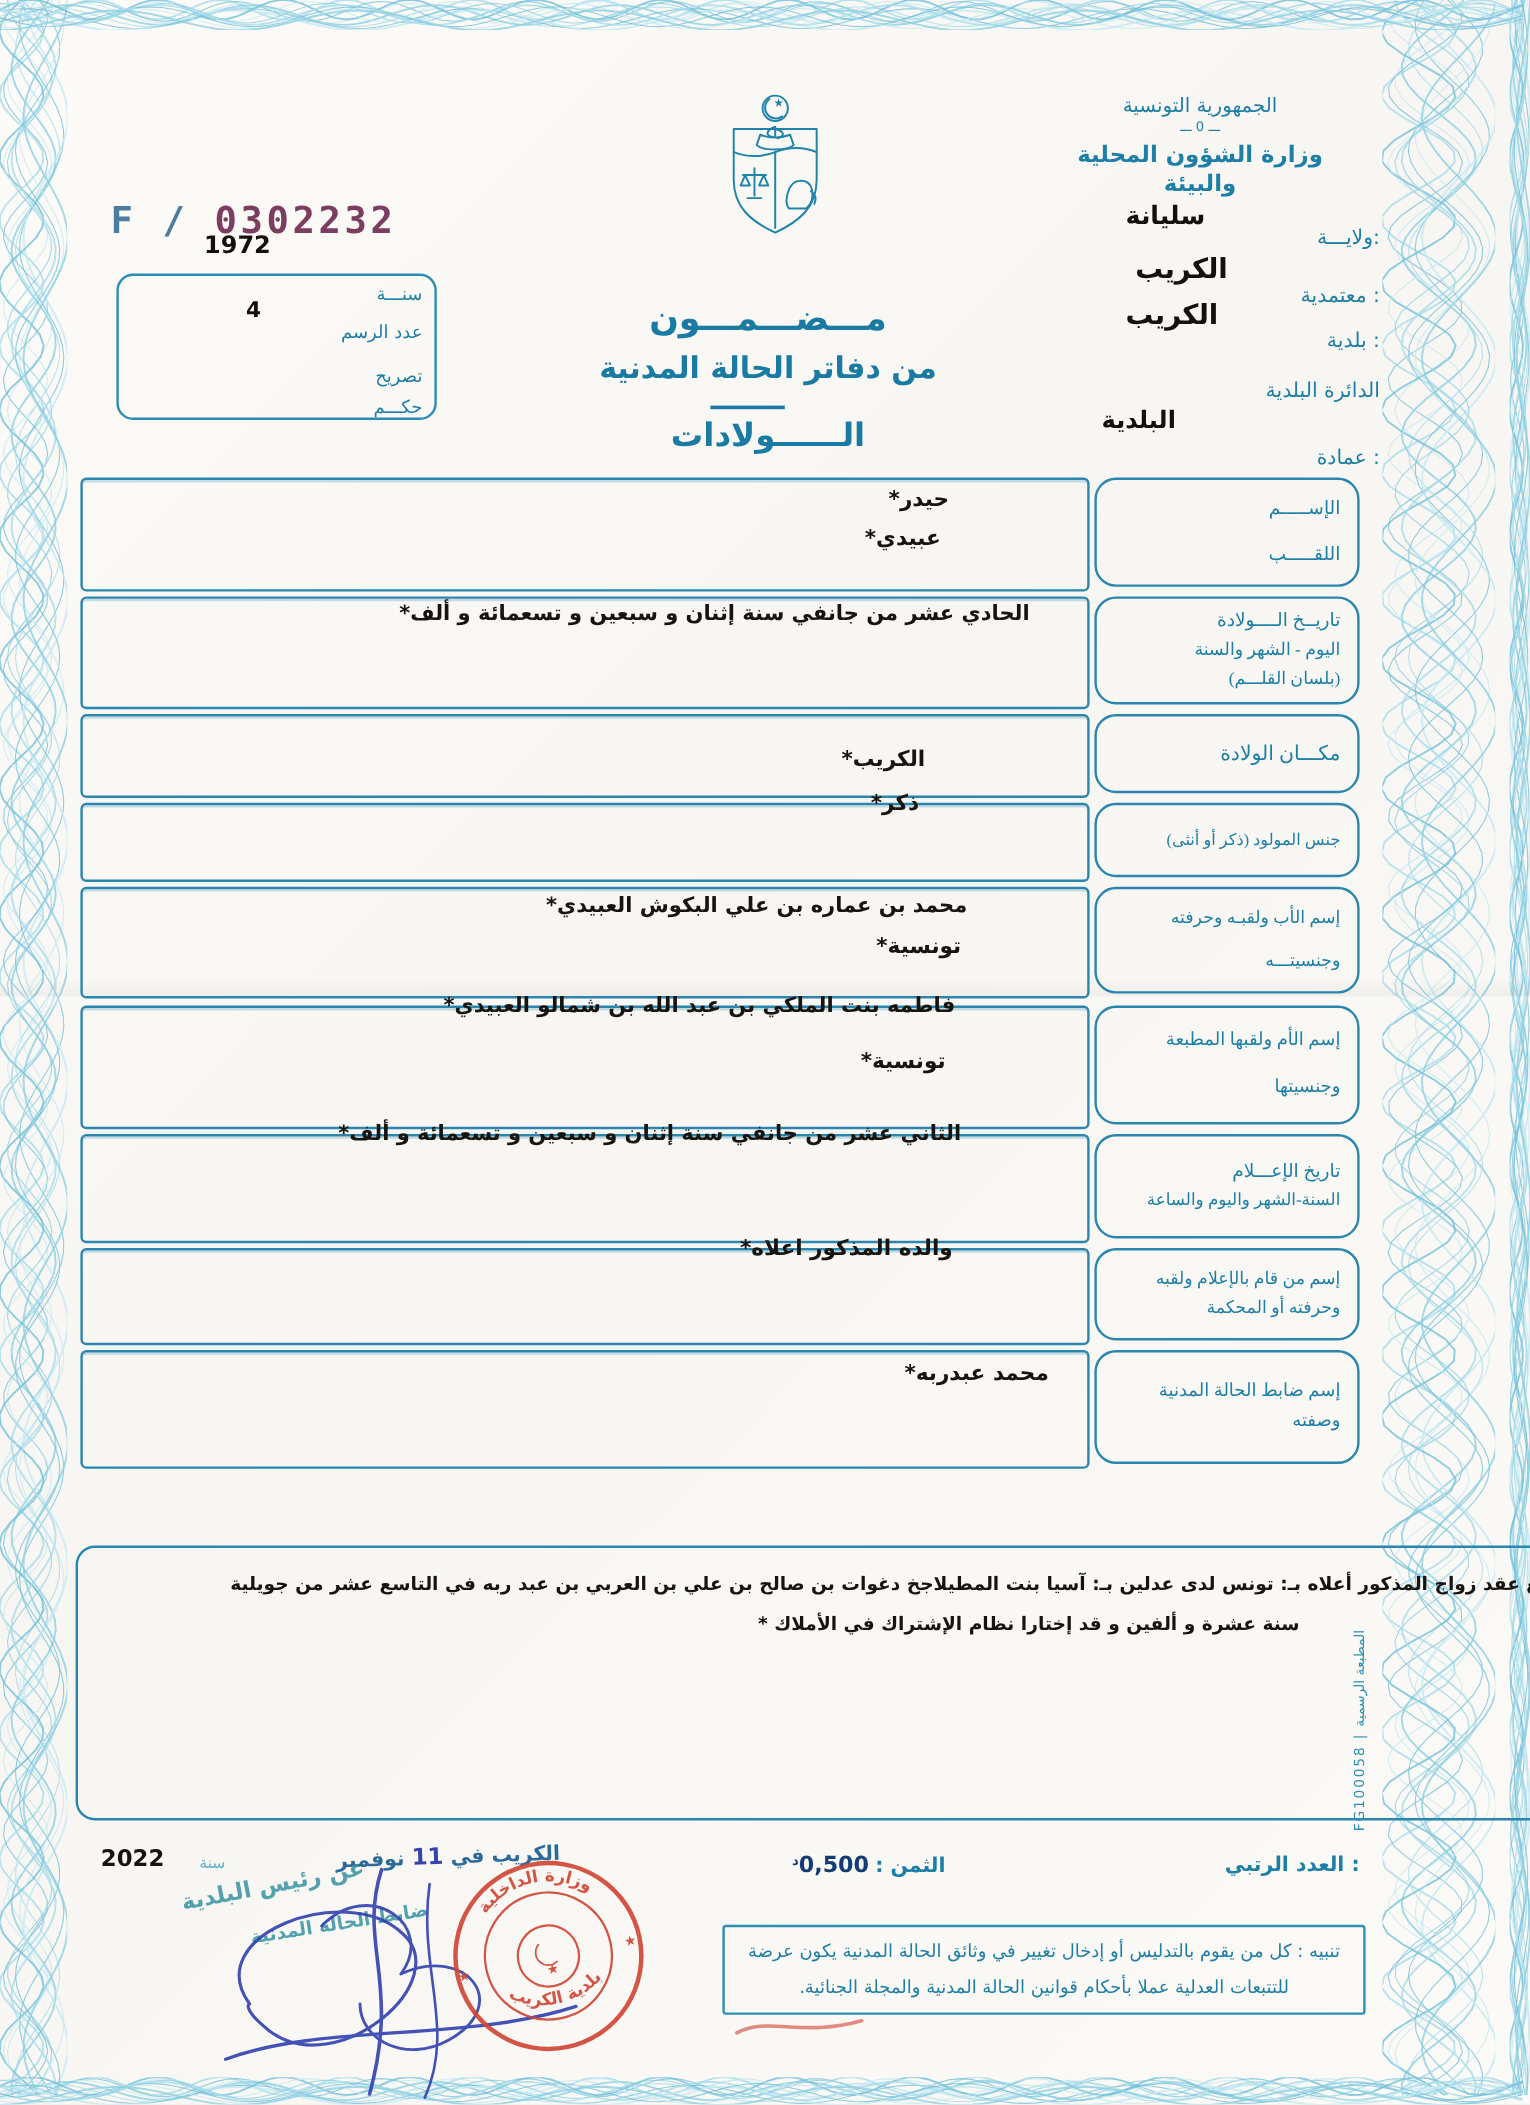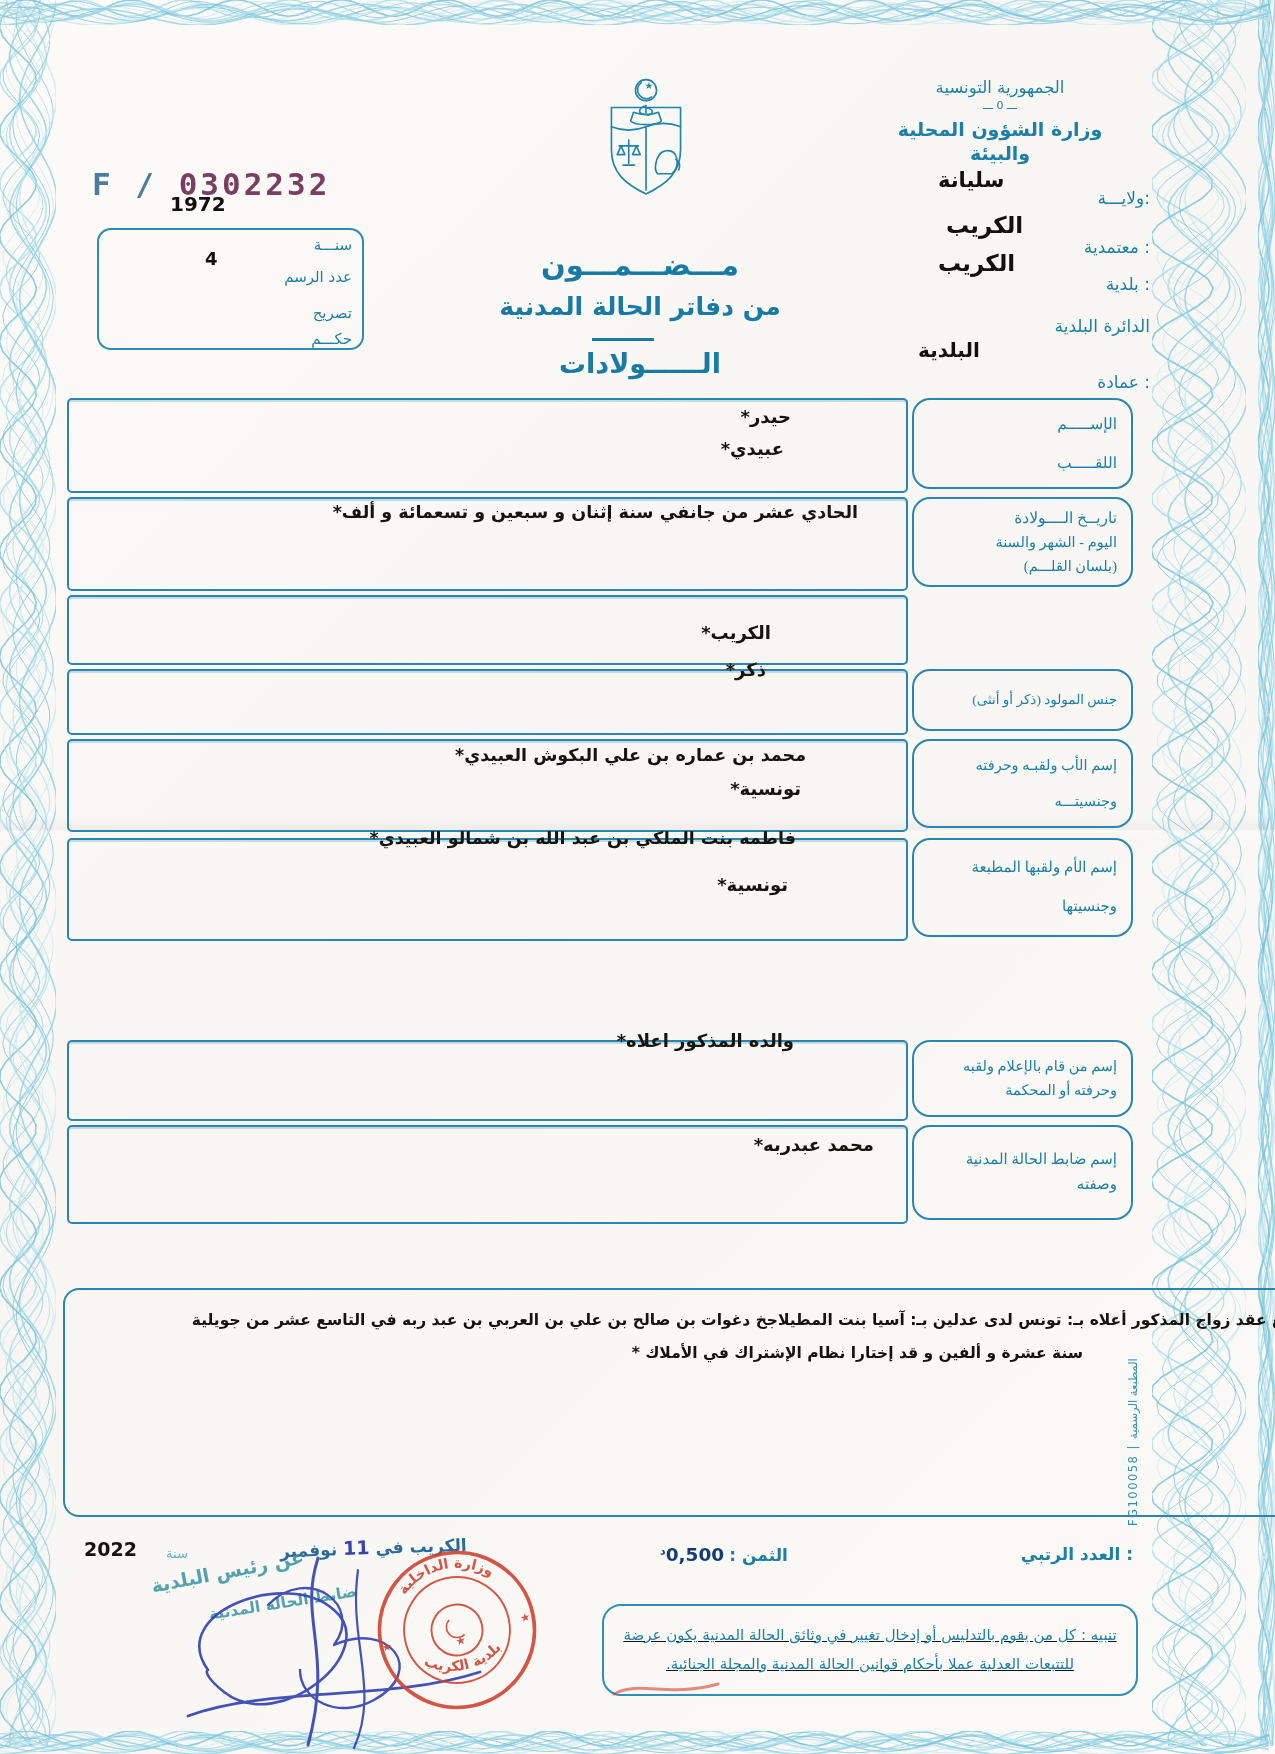--- a/index.html
+++ b/index.html
@@ -54,23 +54,23 @@
   .notebox{position:absolute;left:63px;top:1288px;width:1270px;height:229px;
     border:2px solid #2a86ae;border-radius:16px;box-sizing:border-box;padding:14px 18px;}
   .noteline{direction:rtl;text-align:right;font-weight:bold;font-size:15.5px;line-height:2.1;color:#17130f;}
   .noteline.l2{padding-right:230px;}
   
   .ordinal{position:absolute;right:142px;top:1544px;color:#1d7ea6;font-weight:bold;font-size:17px;}
   .price{position:absolute;left:660px;top:1544px;direction:rtl;white-space:nowrap;}
   .price .plab{color:#1d7ea6;font-weight:bold;font-size:17px;}
   .price .pval{color:#133c74;font-weight:bold;font-size:18.5px;}
   .price sup{font-size:11px;color:#133c74;font-weight:bold;}
-  .noticebox{position:absolute;left:602px;top:1604px;width:536px;height:92px;
-    border:2.5px solid #2f8fb5;border-radius:19px;box-sizing:border-box;
-    display:flex;flex-direction:column;justify-content:center;padding:6px 16px;text-decoration:underline;}
+  .noticebox{position:absolute;left:602px;top:1604px;width:536px;height:75px;
+    border:2.5px solid #2f8fb5;border-radius:3px;box-sizing:border-box;
+    display:flex;flex-direction:column;justify-content:center;padding:6px 16px;}
   .noticeline{direction:rtl;text-align:center;color:#1d7ea6;font-size:15px;line-height:1.95;}
   .year{position:absolute;left:84px;top:1538px;font-weight:bold;font-size:19px;}
   .yearlab{position:absolute;left:166px;top:1546px;color:#5fb0c8;font-size:13px;}
   .datestamp{position:absolute;left:280px;top:1536px;direction:rtl;white-space:nowrap;
     transform:rotate(-2deg);color:#1a5f93;font-weight:bold;font-size:17px;opacity:.92;}
   .datestamp .day{color:#2636a8;font-size:19px;}
   .tealstamp{position:absolute;color:#2f8fa0;opacity:.82;font-weight:bold;white-space:nowrap;direction:rtl;}
   .sideprint{position:absolute;left:1126px;top:1336px;height:190px;
     writing-mode:vertical-rl;transform:rotate(180deg);
     color:#2e90b4;font-size:11.5px;letter-spacing:1.5px;white-space:nowrap;}
@@ -235,20 +235,23 @@
       <div class="lab">تاريــخ الــــولادة</div>
       <div class="lab" style="font-size:14.5px">اليوم - الشهر والسنة</div>
       <div class="lab" style="font-size:14.5px">(بلسان القلـــم)</div>
     </div>
   </div>
 
   <div class="row" style="top:595px;height:66px">
     <div class="vbox">
       <div class="val" style="padding:24px 135px 0 0">الكريب*</div>
     </div>
+    <div class="lbox">
+      <div class="lab" style="font-size:17px">مكـــان الولادة</div>
+    </div>
   </div>
 
   <div class="row" style="top:669px;height:62px">
     <div class="vbox">
       <div class="val straddle" style="padding:0 140px 0 0">ذكر*</div>
     </div>
     <div class="lbox">
       <div class="lab" style="font-size:13.5px">جنس المولود (ذكر أو أنثى)</div>
     </div>
   </div>
@@ -268,20 +271,29 @@
     <div class="vbox">
       <div class="val straddle" style="padding:0 110px 0 0;font-size:17.5px">فاطمه بنت الملكي بن عبد الله بن شمالو العبيدي*</div>
       <div class="val" style="padding:10px 118px 0 0">تونسية*</div>
     </div>
     <div class="lbox">
       <div class="lab" style="font-size:15px">إسم الأم ولقبها المطبعة</div>
       <div class="lab" style="font-size:15px;margin-top:14px">وجنسيتها</div>
     </div>
   </div>
 
+  <div class="row" style="top:945px;height:87px">
+    <div class="vbox">
+      <div class="val straddle" style="padding:0 105px 0 0;font-size:17.5px">الثاني عشر من جانفي سنة إثنان و سبعين و تسعمائة و ألف*</div>
+    </div>
+    <div class="lbox">
+      <div class="lab">تاريخ الإعـــلام</div>
+      <div class="lab" style="font-size:14px">السنة-الشهر واليوم والساعة</div>
+    </div>
+  </div>
 
   <div class="row" style="top:1040px;height:77px">
     <div class="vbox">
       <div class="val straddle" style="padding:0 112px 0 0">والده المذكور اعلاه*</div>
     </div>
     <div class="lbox">
       <div class="lab" style="font-size:14.5px">إسم من قام بالإعلام ولقبه</div>
       <div class="lab" style="font-size:14.5px">وحرفته أو المحكمة</div>
     </div>
   </div>

